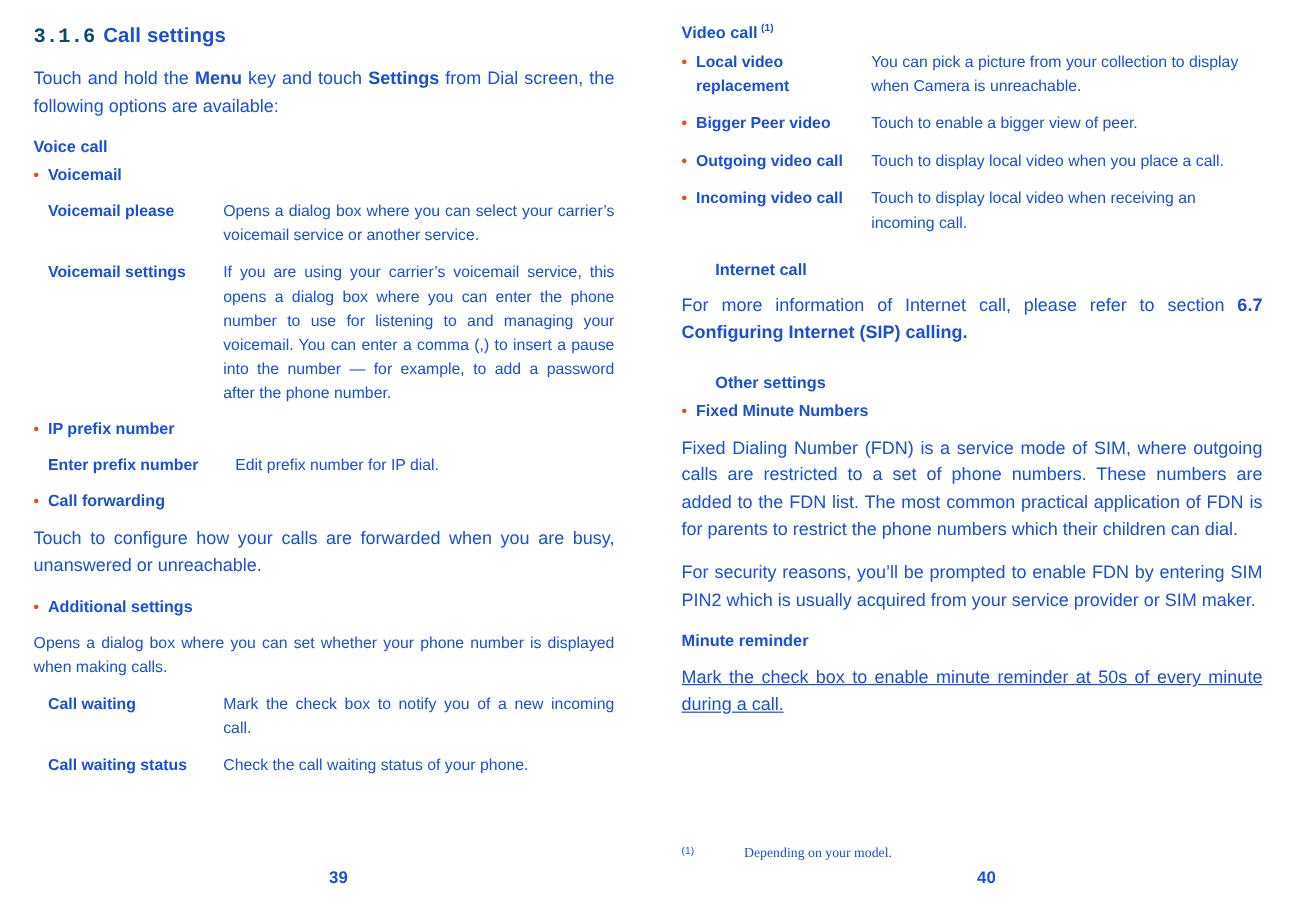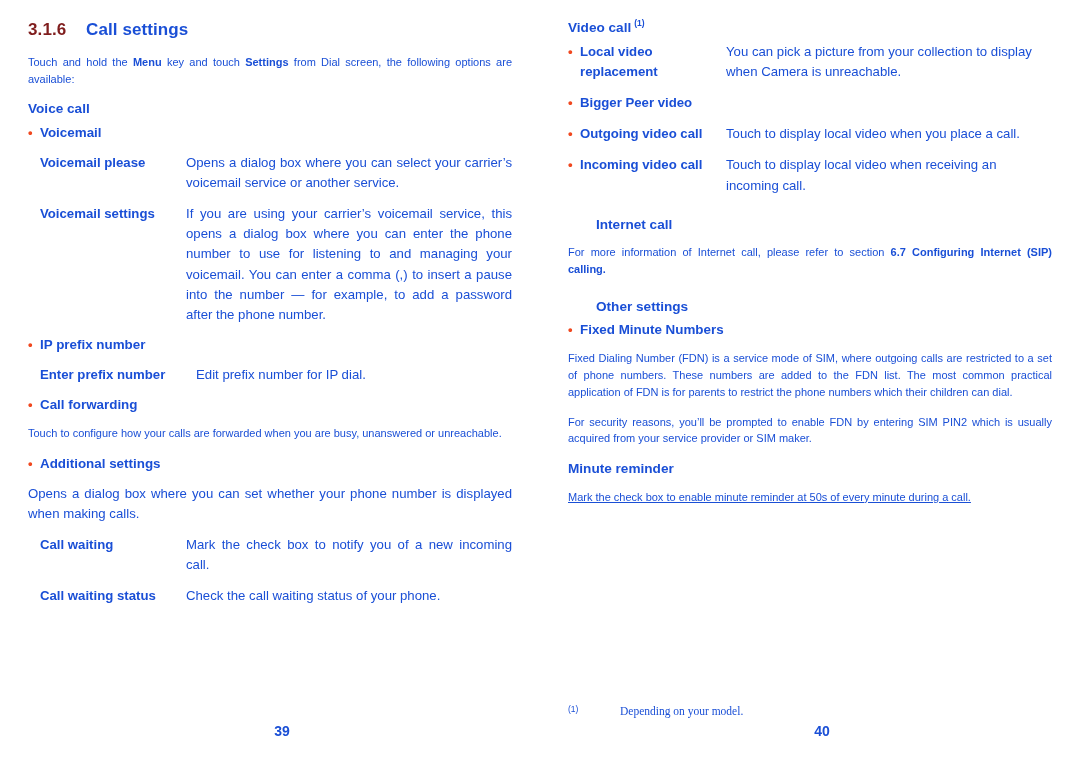--- a/index.html
+++ b/index.html
@@ -33,29 +33,30 @@
   
   .section-head {
     display: flex;
     align-items: baseline;
     font-size: 17px;
     font-weight: bold;
     margin: 2px 0 14px 0;
     letter-spacing: 0.1px;
   }
   .section-num {
-    color: #7f1d1d;
+    color: #0c4a6e;
     width: 58px;
     flex: 0 0 58px;
+    font-family: Liberation Mono, monospace;
   }
   .section-title { color: #1a4fd6; }
 
   
   p.body {
-    font-size: 11px;
+    font-size: 15px;
     line-height: 1.52;
     margin: 0 0 13px 0;
     text-align: justify;
     color: #1a4fd6;
   }
   p.body.last { margin-bottom: 0; text-decoration: underline; }
   .b { font-weight: bold; }
 
   
   h3.subhead {
@@ -235,20 +236,21 @@
         <span class="tlabel">Local video replacement</span>
       </div>
       <div class="desc">You can pick a picture from your collection to display when Camera is unreachable.</div>
     </div>
 
     <div class="defrow bulleted">
       <div class="term">
         <span class="dot">•</span>
         <span class="tlabel">Bigger Peer video</span>
       </div>
+      <div class="desc">Touch to enable a bigger view of peer.</div>
     </div>
 
     <div class="defrow bulleted">
       <div class="term">
         <span class="dot">•</span>
         <span class="tlabel">Outgoing video call</span>
       </div>
       <div class="desc">Touch to display local video when you place a call.</div>
     </div>
 

